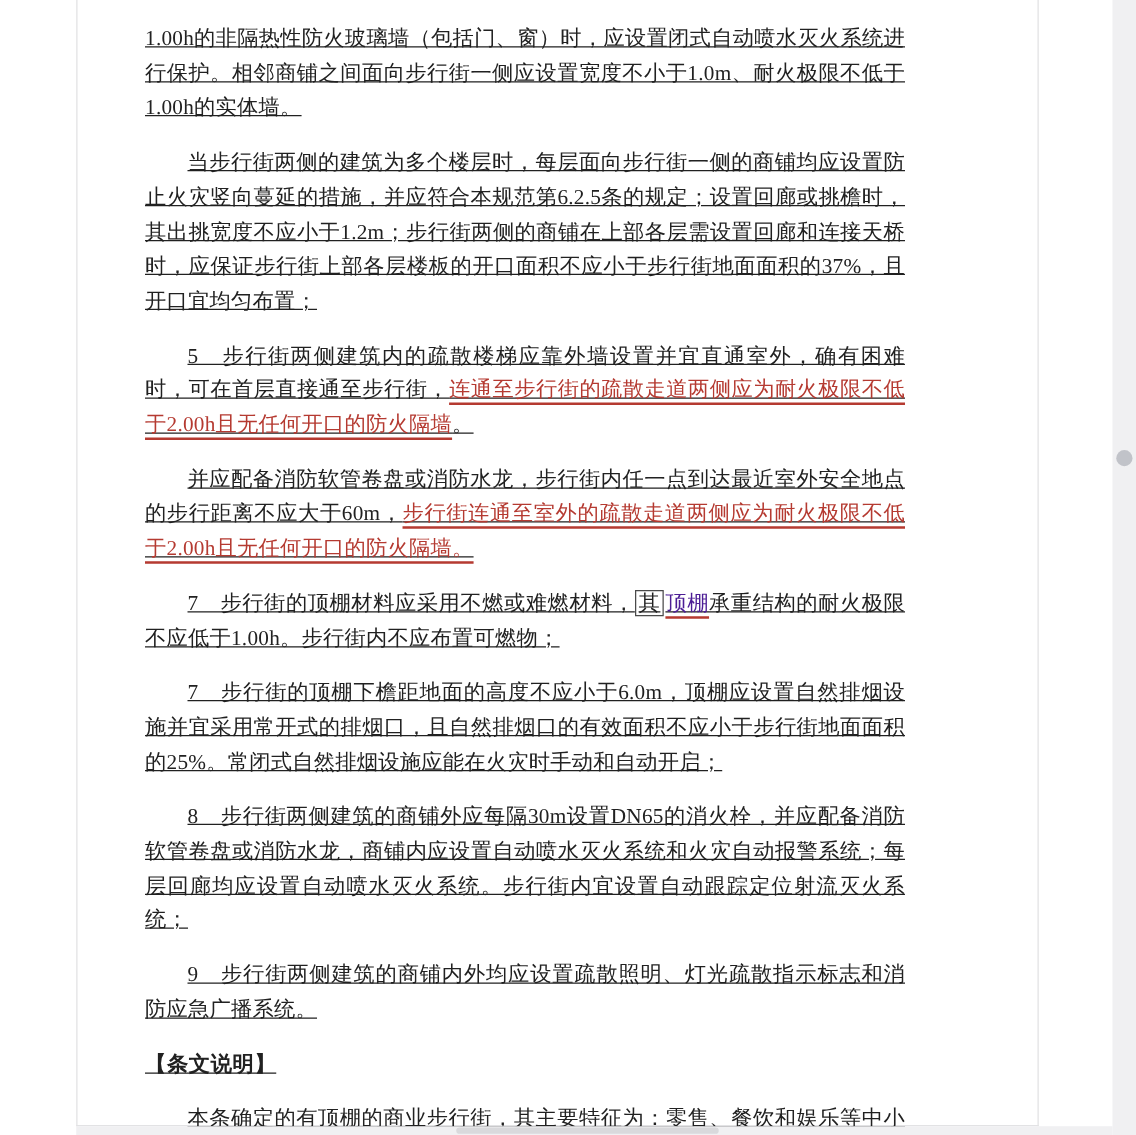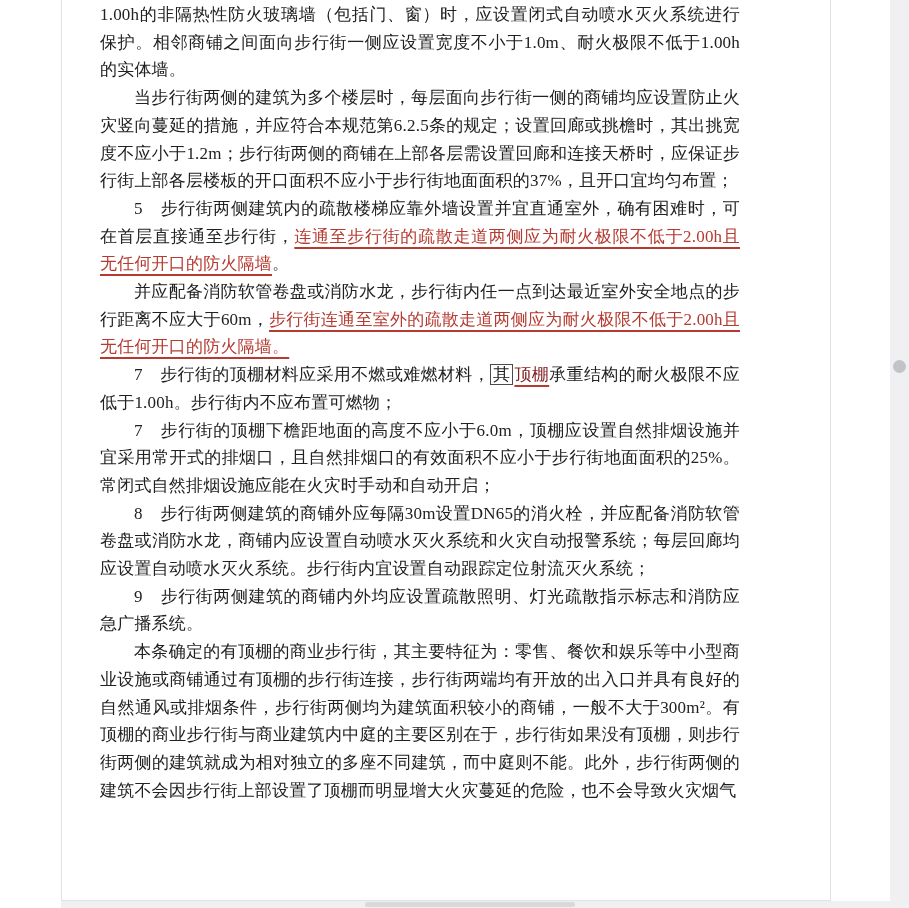--- a/index.html
+++ b/index.html
@@ -26,21 +26,21 @@
     position: absolute;
     left: 38px;
     top: 3px;
     width: 640px;
     color: #212121;
     font-size: 17px;
     line-height: 27.7px;
     text-align: justify;
     letter-spacing: 0.2px;
   }
-  p.para { margin: 0; padding: 0; text-indent: 0; }
+  p.para { margin: 16px; padding: 0; text-indent: 0; text-decoration: underline; }
   p.para.indent { text-indent: 2em; }
   p.para.heading {
     font-family: "Liberation Sans", "DejaVu Sans", sans-serif;
     font-weight: bold;
     letter-spacing: 0.5px;
   }
   .seg-normal { color: inherit; }
   .seg-red-underline {
     text-decoration: underline;
     text-underline-offset: 5px;
@@ -87,24 +87,25 @@
 
 <div class="viewport">
 
   <div class="page" style="border-color: rgb(226, 226, 228); background: rgb(255, 255, 255);">
     <div class="content" style="color: rgb(33, 33, 33);">
 
     <p class="para"><span class="seg-normal">1.00h的非隔热性防火玻璃墙（包括门、窗）时，应设置闭式自动喷水灭火系统进行保护。相邻商铺之间面向步行街一侧应设置宽度不小于1.0m、耐火极限不低于1.00h的实体墙。</span></p>
         <p class="para indent"><span class="seg-normal">当步行街两侧的建筑为多个楼层时，每层面向步行街一侧的商铺均应设置防止火灾竖向蔓延的措施，并应符合本规范第6.2.5条的规定；设置回廊或挑檐时，其出挑宽度不应小于1.2m；步行街两侧的商铺在上部各层需设置回廊和连接天桥时，应保证步行街上部各层楼板的开口面积不应小于步行街地面面积的37%，且开口宜均匀布置；</span></p>
         <p class="para indent"><span class="seg-normal">5　步行街两侧建筑内的疏散楼梯应靠外墙设置并宜直通室外，确有困难时，可在首层直接通至步行街，</span><span class="seg-red-underline" style="color: rgb(181, 58, 49); text-decoration-color: rgb(181, 58, 49);">连通至步行街的疏散走道两侧应为耐火极限不低于2.00h且无任何开口的防火隔墙</span><span class="seg-normal">。</span></p>
         <p class="para indent"><span class="seg-normal">并应配备消防软管卷盘或消防水龙，步行街内任一点到达最近室外安全地点的步行距离不应大于60m，</span><span class="seg-red-underline" style="color: rgb(181, 58, 49); text-decoration-color: rgb(181, 58, 49);">步行街连通至室外的疏散走道两侧应为耐火极限不低于2.00h且无任何开口的防火隔墙。</span></p>
-        <p class="para indent"><span class="seg-normal">7　步行街的顶棚材料应采用不燃或难燃材料，</span><span class="seg-boxed">其</span><span class="seg-red-underline" style="color: #7f1d1d; text-decoration-color: rgb(181, 58, 49);">顶棚</span><span class="seg-normal">承重结构的耐火极限不应低于1.00h。步行街内不应布置可燃物；</span></p>
+        <p class="para indent"><span class="seg-normal">7　步行街的顶棚材料应采用不燃或难燃材料，</span><span class="seg-boxed">其</span><span class="seg-red-underline" style="color: #4c1d95; text-decoration-color: rgb(181, 58, 49);">顶棚</span><span class="seg-normal">承重结构的耐火极限不应低于1.00h。步行街内不应布置可燃物；</span></p>
         <p class="para indent"><span class="seg-normal">7　步行街的顶棚下檐距地面的高度不应小于6.0m，顶棚应设置自然排烟设施并宜采用常开式的排烟口，且自然排烟口的有效面积不应小于步行街地面面积的25%。常闭式自然排烟设施应能在火灾时手动和自动开启；</span></p>
         <p class="para indent"><span class="seg-normal">8　步行街两侧建筑的商铺外应每隔30m设置DN65的消火栓，并应配备消防软管卷盘或消防水龙，商铺内应设置自动喷水灭火系统和火灾自动报警系统；每层回廊均应设置自动喷水灭火系统。步行街内宜设置自动跟踪定位射流灭火系统；</span></p>
         <p class="para indent"><span class="seg-normal">9　步行街两侧建筑的商铺内外均应设置疏散照明、灯光疏散指示标志和消防应急广播系统。</span></p>
+        <p class="para heading"><span class="seg-normal">【条文说明】</span></p>
         <p class="para indent"><span class="seg-normal">本条确定的有顶棚的商业步行街，其主要特征为：零售、餐饮和娱乐等中小型商业设施或商铺通过有顶棚的步行街连接，步行街两端均有开放的出入口并具有良好的自然通风或排烟条件，步行街两侧均为建筑面积较小的商铺，一般不大于300m²。有顶棚的商业步行街与商业建筑内中庭的主要区别在于，步行街如果没有顶棚，则步行街两侧的建筑就成为相对独立的多座不同建筑，而中庭则不能。此外，步行街两侧的建筑不会因步行街上部设置了顶棚而明显增大火灾蔓延的危险，也不会导致火灾烟气</span></p>
       </div>
   </div>
 
   <div class="bottom-gap" style="background: rgb(240, 240, 242);"></div>
   <div class="h-scrollbar-thumb" style="background: rgb(217, 217, 220);"></div>
 
   <div class="v-scrollbar" style="background: rgb(240, 240, 242);">
     <div class="v-scrollbar-thumb" style="background: rgb(193, 195, 201);"></div>
   </div>

